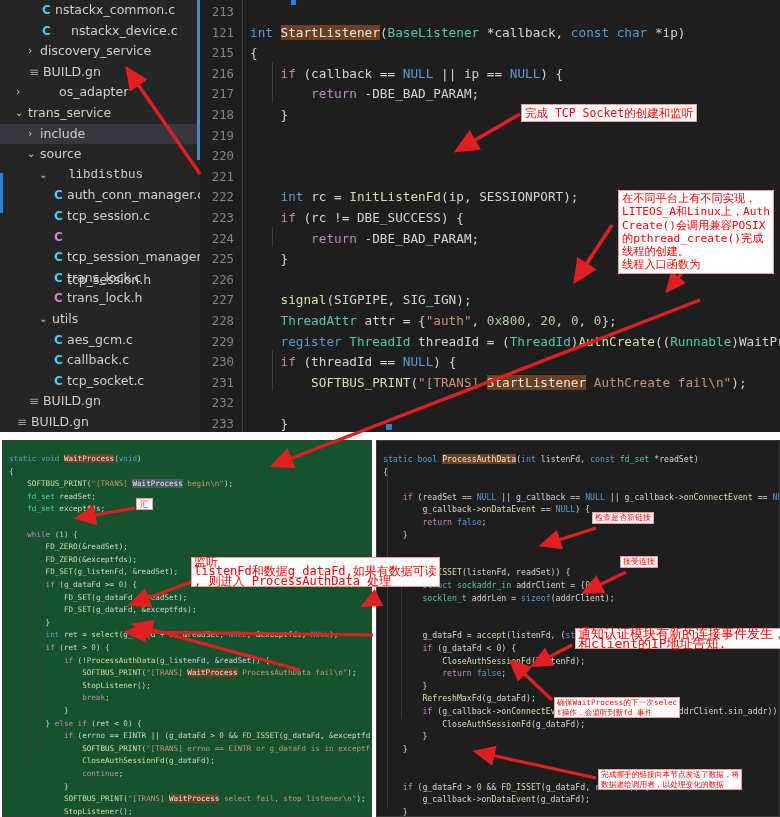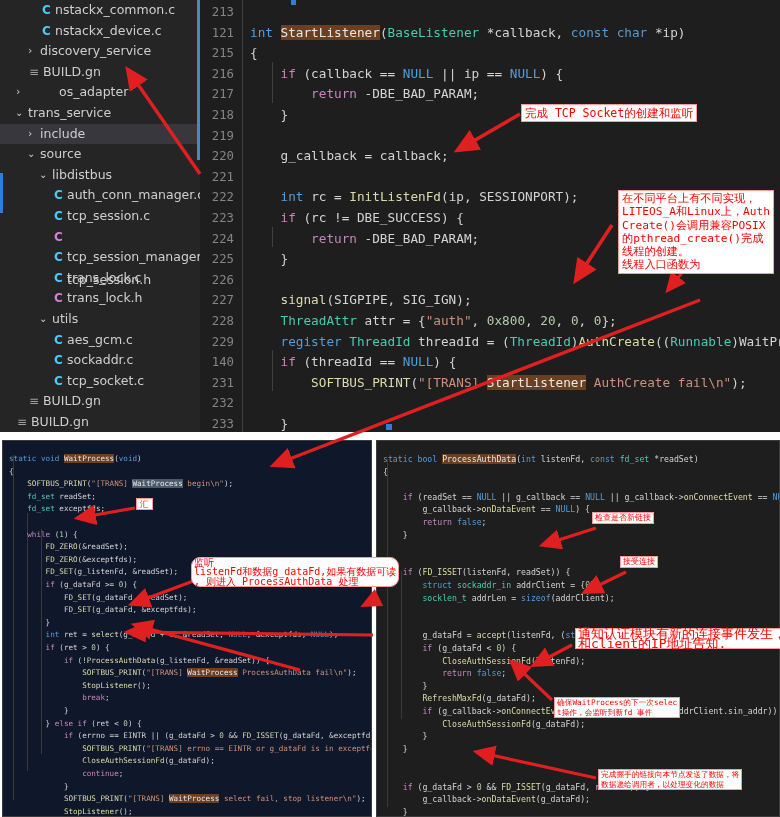--- a/index.html
+++ b/index.html
@@ -30,21 +30,21 @@
   .k{color:#569cd6;}     
   .kc{color:#c586c0;}    
   .t{color:#4ec9b0;}     
   .f{color:#dcdcaa;}     
   .s{color:#ce9178;}     
   .n{color:#b5cea8;}     
   .p{color:#d4d4d4;}   
   .hl{background:#6b3f20;color:#e8e8e8;}
   .hl2{background:#4a5a6a;color:#e8e8e8;}
   
-  #bl-panel{position:absolute;left:2px;top:440px;width:368px;height:375px;background:#0f172a;border:1px solid #3c3c3c;overflow:hidden;}
+  #bl-panel{position:absolute;left:2px;top:440px;width:368px;height:375px;background:#14532d;border:1px solid #3c3c3c;overflow:hidden;}
   #br-panel{position:absolute;left:376px;top:440px;width:402px;height:375px;background:#1e1e1e;border:1px solid #3c3c3c;overflow:hidden;}
   .sline{position:absolute;left:0;white-space:pre;font-size:7.6px;line-height:12.6px;height:12.6px;color:#d4d4d4;}
   .sline.r{font-size:8.2px;}
   .ind{position:absolute;top:0;bottom:0;width:1px;background:#3a3a3a;}
   
   .anno{position:absolute;background:#ffffff;color:#ff0000;border:1px solid #ff9a9a;
         font-family:"DejaVu Sans Mono","Liberation Mono",monospace;white-space:pre;z-index:40;}
   .arrow{position:absolute;z-index:30;pointer-events:none;}
 </style>
 </head>
@@ -53,21 +53,21 @@
 <div id="top-panel">
 
   <div id="explorer">
     <div id="tree-host">
         <div class="tree-row" style="top: 0px; position: absolute; left: 0px; width: 200px;">
           <span class="tw cglyph" style="left:42px;color:#4ec9ff;">C</span>
           <span class="tw lbl" style="left:55px;">nstackx_common.c</span>
         </div>
         <div class="tree-row" style="top: 20.6px; position: absolute; left: 0px; width: 200px;">
           <span class="tw cglyph" style="left:42px;color:#4ec9ff;">C</span>
-          <span class="tw lbl" style="left:55px;text-align:center;">nstackx_device.c</span>
+          <span class="tw lbl" style="left:71px;text-align:center;">nstackx_device.c</span>
         </div>
         <div class="tree-row" style="top: 41.2px; position: absolute; left: 0px; width: 200px;">
           <span class="tw chev" style="left:28px;">›</span>
           <span class="tw lbl" style="left:40px;">discovery_service</span>
         </div>
         <div class="tree-row" style="top: 61.8px; position: absolute; left: 0px; width: 200px;">
           <span class="tw gn" style="left:29px;">≡</span>
           <span class="tw lbl" style="left:43px;">BUILD.gn</span>
         </div>
         <div class="tree-row" style="top: 82.4px; position: absolute; left: 0px; width: 200px;">
@@ -81,21 +81,21 @@
         <div class="tree-row sel" style="top: 123.6px; position: absolute; left: 0px; width: 200px;">
           <span class="tw chev" style="left:28px;">›</span>
           <span class="tw lbl" style="left:40px;">include</span>
         </div>
         <div class="tree-row" style="top: 144.2px; position: absolute; left: 0px; width: 200px;">
           <span class="tw chev" style="left:27px;font-size:10px;">⌄</span>
           <span class="tw lbl" style="left:40px;">source</span>
         </div>
         <div class="tree-row" style="top: 164.8px; position: absolute; left: 0px; width: 200px;">
           <span class="tw chev" style="left:39px;font-size:10px;">⌄</span>
-          <span class="tw lbl" style="left:52px;">libdistbus</span>
+          <span class="tw lbl" style="left:68px;font-family:Liberation Mono, monospace;">libdistbus</span>
         </div>
         <div class="tree-row" style="top: 185.4px; position: absolute; left: 0px; width: 200px;">
           <span class="tw cglyph" style="left:54px;color:#4ec9ff;">C</span>
           <span class="tw lbl" style="left:67px;">auth_conn_manager.c</span>
         </div>
         <div class="tree-row" style="top: 206px; position: absolute; left: 0px; width: 200px;">
           <span class="tw cglyph" style="left:54px;color:#4ec9ff;">C</span>
           <span class="tw lbl" style="left:67px;">tcp_session.c</span>
         </div>
         <div class="tree-row" style="top: 226.6px; position: absolute; left: 0px; width: 200px;">
@@ -117,21 +117,21 @@
         <div class="tree-row" style="top: 309px; position: absolute; left: 0px; width: 200px;">
           <span class="tw chev" style="left:39px;font-size:10px;">⌄</span>
           <span class="tw lbl" style="left:52px;">utils</span>
         </div>
         <div class="tree-row" style="top: 329.6px; position: absolute; left: 0px; width: 200px;">
           <span class="tw cglyph" style="left:54px;color:#4ec9ff;">C</span>
           <span class="tw lbl" style="left:67px;">aes_gcm.c</span>
         </div>
         <div class="tree-row" style="top: 350.2px; position: absolute; left: 0px; width: 200px;">
           <span class="tw cglyph" style="left:54px;color:#4ec9ff;">C</span>
-          <span class="tw lbl" style="left:67px;">sockaddr.c</span>
+          <span class="tw lbl" style="left:67px;">callback.c</span>
         </div>
         <div class="tree-row" style="top: 370.8px; position: absolute; left: 0px; width: 200px;">
           <span class="tw cglyph" style="left:54px;color:#4ec9ff;">C</span>
           <span class="tw lbl" style="left:67px;">tcp_socket.c</span>
         </div>
         <div class="tree-row" style="top: 391.4px; position: absolute; left: 0px; width: 200px;">
           <span class="tw gn" style="left:29px;">≡</span>
           <span class="tw lbl" style="left:43px;">BUILD.gn</span>
         </div>
         <div class="tree-row" style="top: 412px; position: absolute; left: 0px; width: 200px;">
@@ -145,31 +145,31 @@
   <div id="editor">
     <div class="vbar" style="left:42px;top:0;height:432px;"></div>
     <div id="editor-host">
         <div class="eline" style="top: 2px;"><span class="lno">213</span><span class="etxt"></span></div>
         <div class="eline" style="top: 22.6px;"><span class="lno">121</span><span class="etxt"><span class="k">int</span> <span class="hl">StartListener</span><span class="p">(</span><span class="t">BaseListener</span> <span class="p">*callback, </span><span class="k">const</span> <span class="k">char</span> <span class="p">*ip)</span></span></div>
         <div class="eline" style="top: 43.2px;"><span class="lno">215</span><span class="etxt"><span class="p">{</span></span></div>
         <div class="eline" style="top: 63.8px;"><span class="lno">216</span><span class="etxt">    <span class="kc">if</span> <span class="p">(callback == </span><span class="k">NULL</span> <span class="p">|| ip == </span><span class="k">NULL</span><span class="p">) {</span></span></div>
         <div class="eline" style="top: 84.4px;"><span class="lno">217</span><span class="etxt">        <span class="kc">return</span> <span class="p">-DBE_BAD_PARAM;</span></span></div>
         <div class="eline" style="top: 105px;"><span class="lno">218</span><span class="etxt">    <span class="p">}</span></span></div>
         <div class="eline" style="top: 125.6px;"><span class="lno">219</span><span class="etxt"></span></div>
-        <div class="eline" style="top: 146.2px;"><span class="lno">220</span><span class="etxt">    <span class="p">g_callback = callback;</span></span></div>
+        <div class="eline" style="top: 146.2px;"><span class="lno">220</span></div>
         <div class="eline" style="top: 166.8px;"><span class="lno">221</span><span class="etxt"></span></div>
         <div class="eline" style="top: 187.4px;"><span class="lno">222</span><span class="etxt">    <span class="k">int</span> <span class="p">rc = </span><span class="f">InitListenFd</span><span class="p">(ip, SESSIONPORT);</span></span></div>
         <div class="eline" style="top: 208px;"><span class="lno">223</span><span class="etxt">    <span class="kc">if</span> <span class="p">(rc != DBE_SUCCESS) {</span></span></div>
         <div class="eline" style="top: 228.6px;"><span class="lno">224</span><span class="etxt">        <span class="kc">return</span> <span class="p">-DBE_BAD_PARAM;</span></span></div>
         <div class="eline" style="top: 249.2px;"><span class="lno">225</span><span class="etxt">    <span class="p">}</span></span></div>
         <div class="eline" style="top: 269.8px;"><span class="lno">226</span><span class="etxt"></span></div>
         <div class="eline" style="top: 290.4px;"><span class="lno">227</span><span class="etxt">    <span class="f">signal</span><span class="p">(SIGPIPE, SIG_IGN);</span></span></div>
         <div class="eline" style="top: 311px;"><span class="lno">228</span><span class="etxt">    <span class="t">ThreadAttr</span> <span class="p">attr = {</span><span class="s">"auth"</span><span class="p">, </span><span class="n">0x800</span><span class="p">, </span><span class="n">20</span><span class="p">, </span><span class="n">0</span><span class="p">, </span><span class="n">0</span><span class="p">};</span></span></div>
         <div class="eline" style="top: 331.6px;"><span class="lno">229</span><span class="etxt">    <span class="k">register</span> <span class="t">ThreadId</span> <span class="p">threadId = (</span><span class="t">ThreadId</span><span class="p">)</span><span class="f">AuthCreate</span><span class="p">((</span><span class="t">Runnable</span><span class="p">)WaitProcess, &amp;attr);</span></span></div>
-        <div class="eline" style="top: 352.2px;"><span class="lno">140</span><span class="etxt">    <span class="kc">if</span> <span class="p">(threadId == </span><span class="k">NULL</span><span class="p">) {</span></span></div>
+        <div class="eline" style="top: 352.2px;"><span class="lno">230</span><span class="etxt">    <span class="kc">if</span> <span class="p">(threadId == </span><span class="k">NULL</span><span class="p">) {</span></span></div>
         <div class="eline" style="top: 372.8px;"><span class="lno">231</span><span class="etxt">        <span class="f">SOFTBUS_PRINT</span><span class="p">(</span><span class="s">"[TRANS] </span><span class="hl">StartListener</span><span class="s"> AuthCreate fail\n"</span><span class="p">);</span></span></div>
         <div class="eline" style="top: 393.4px;"><span class="lno">232</span></div>
         <div class="eline" style="top: 414px;"><span class="lno">233</span><span class="etxt">    <span class="p">}</span></span></div>
       </div>
 
     <div class="vbar" style="left:72px;top:62px;height:41px;"></div>
     <div class="vbar" style="left:72px;top:227px;height:20px;"></div>
     <div class="vbar" style="left:72px;top:350px;height:41px;"></div>
   </div>
 
@@ -257,21 +257,21 @@
 
 <div class="anno" style="left:618px;top:190px;padding:1px 3px;font-size:11.2px;line-height:13.3px;">在不同平台上有不同实现，
 LITEOS_A和Linux上，Auth
 Create()会调用兼容POSIX
 的pthread_create()完成
 线程的创建。
 线程入口函数为</div>
 
 <div class="anno" style="left:136px;top:498px;padding:0px 3px;font-size:8.5px;line-height:10px;">汇</div>
 
-<div class="anno" style="left:191px;top:557px;padding:0px 2px;font-size:10px;line-height:9.4px;border-radius:9px;">监听
+<div class="anno" style="left:191px;top:557px;padding:0px 2px;font-size:12px;line-height:9.4px;">监听
 listenFd和数据g_dataFd,如果有数据可读
 , 则进入 ProcessAuthData 处理</div>
 
 <div class="anno" style="left:592px;top:512px;padding:0px 2px;font-size:8px;line-height:10px;">检查是否新链接</div>
 
 <div class="anno" style="left:620px;top:556px;padding:0px 2px;font-size:8px;line-height:10px;">接受连接</div>
 
 <div class="anno" style="left:575px;top:628px;padding:0px 2px;font-size:13px;line-height:9.6px;">通知认证模块有新的连接事件发生，并将fd
 和client的IP地址告知.</div>
 

